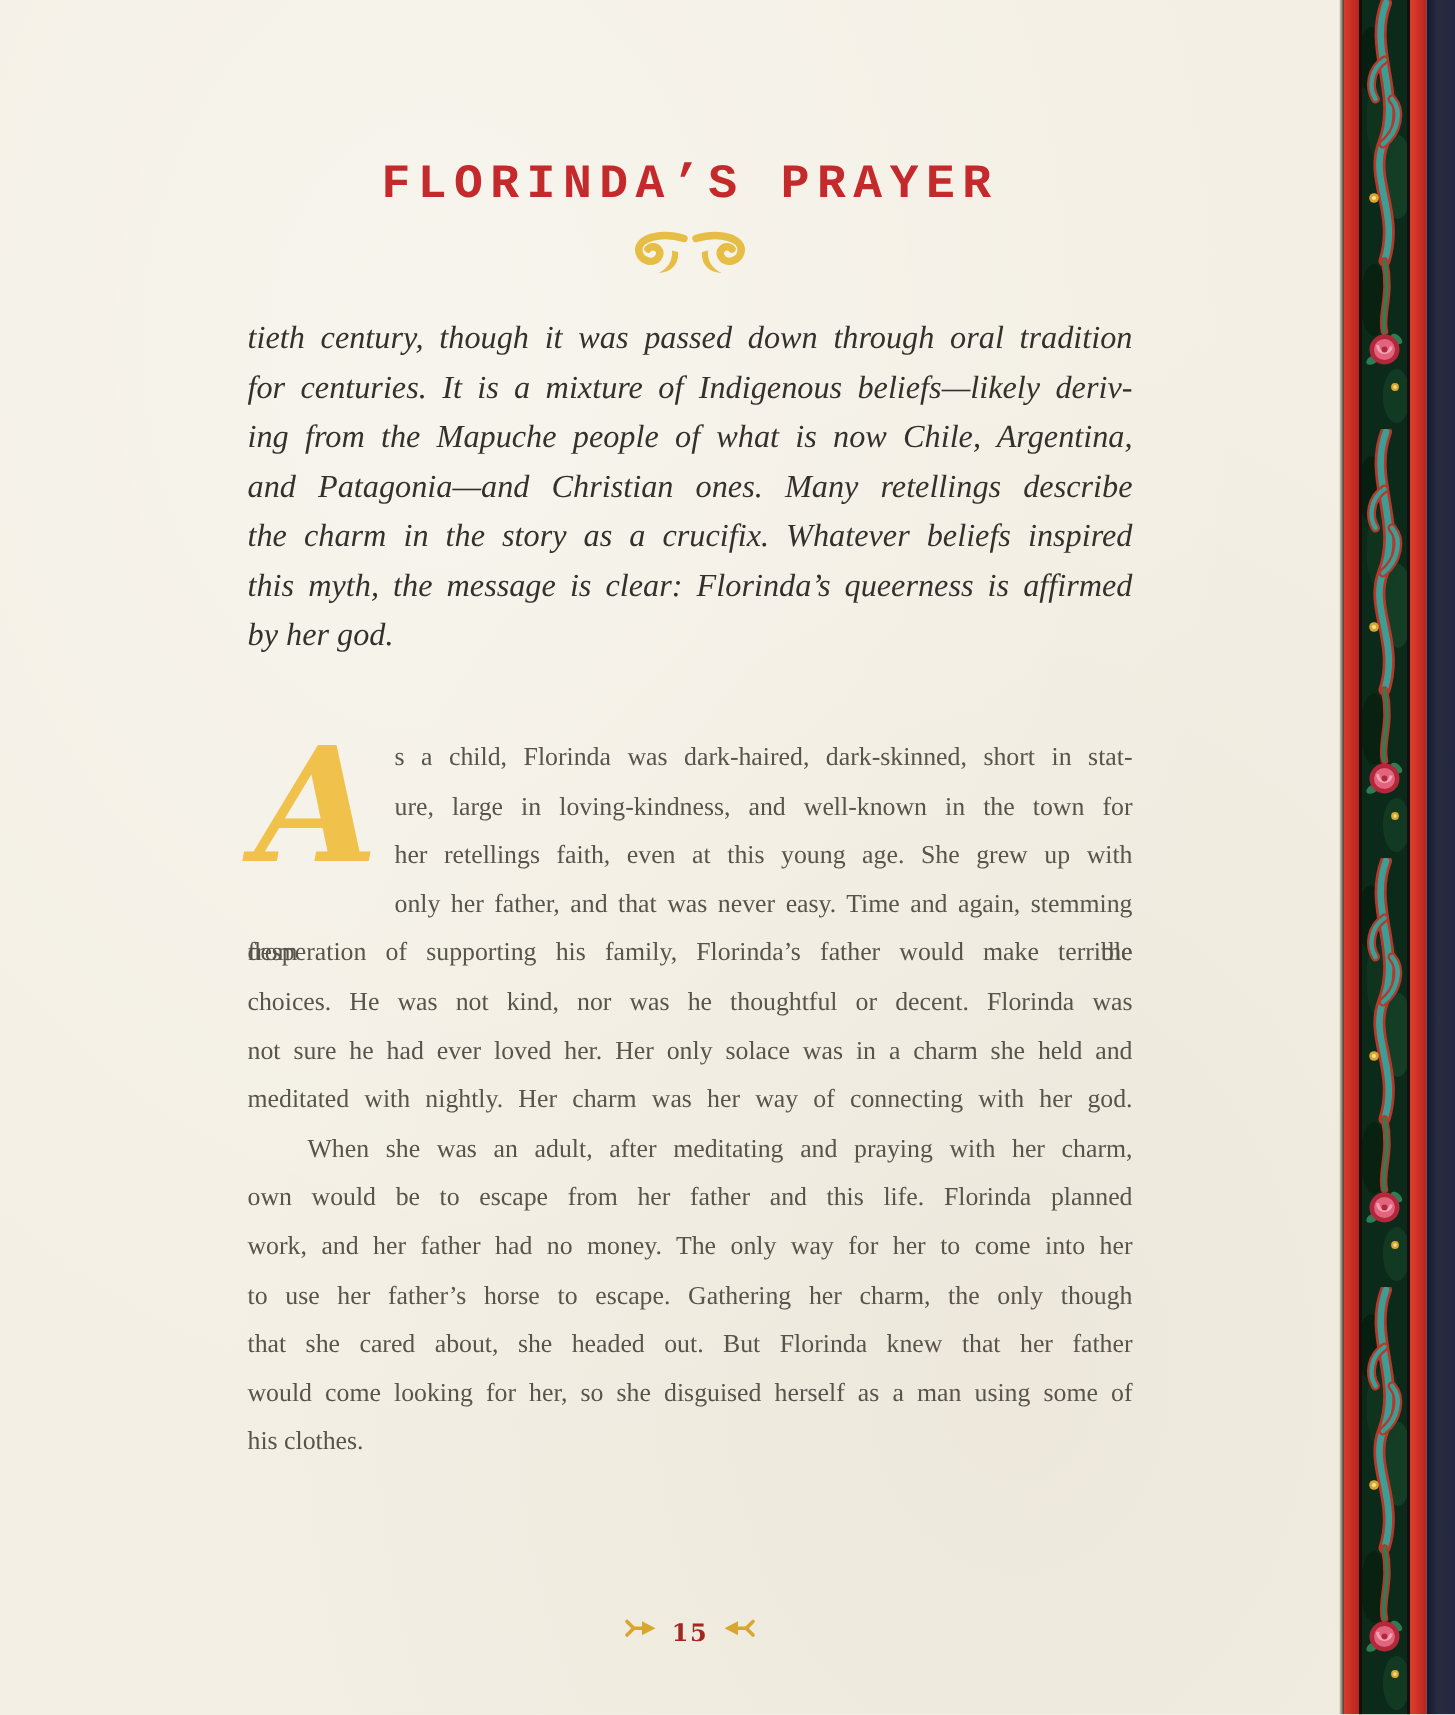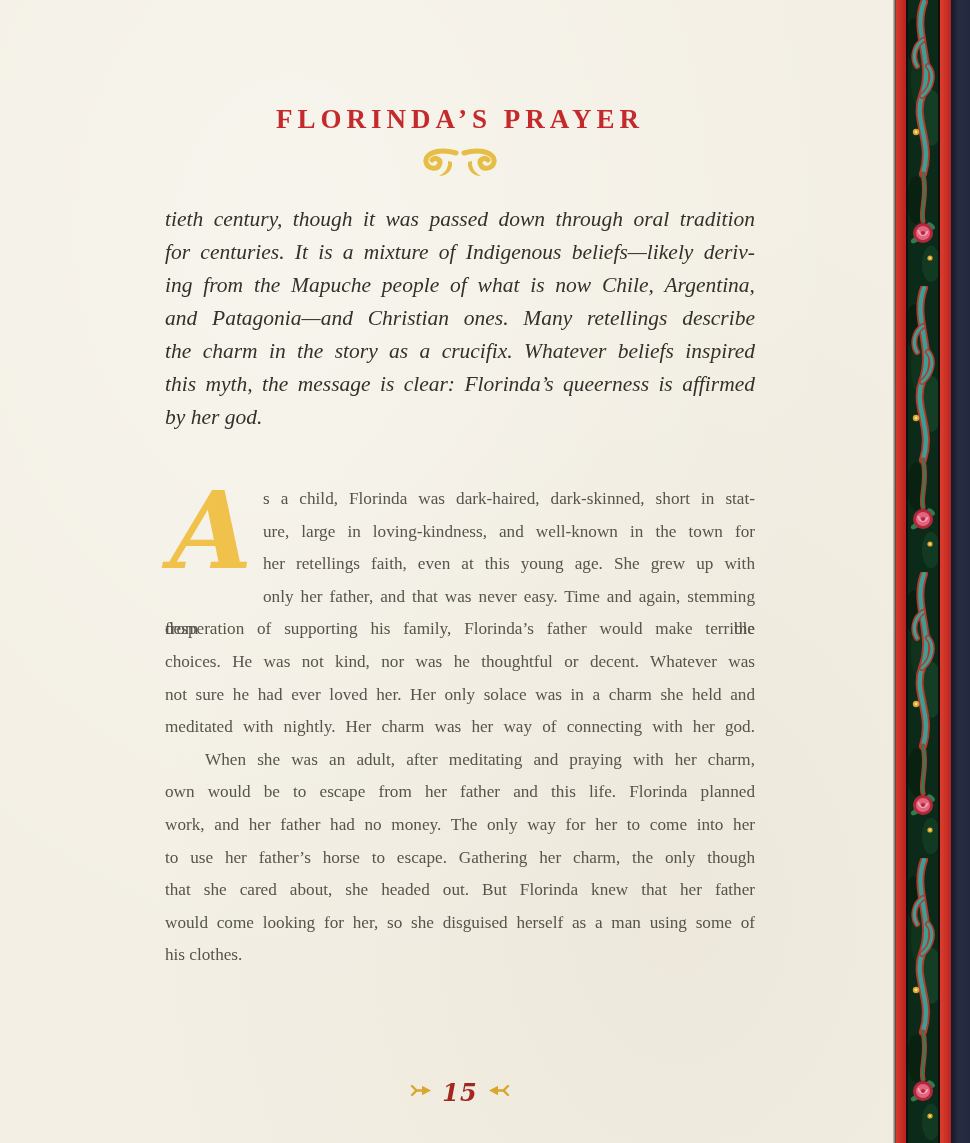--- a/index.html
+++ b/index.html
@@ -20,23 +20,23 @@
   }
   .content {
     position: absolute;
     left: 165px;
     top: 0;
     width: 590px;
   }
   .title {
     margin: 104px 0 0 0;
     text-align: center;
-    font-family: Liberation Serif, serif;
+    font-family: Liberation Mono, monospace;
     font-weight: 800;
-    font-size: 27px;
+    font-size: 32px;
     letter-spacing: 5px;
     color: #c42a2b;
   }
   .ornament {
     margin-top: 12px;
     height: 34px;
     text-align: center;
   }
   .intro {
     margin-top: 22px;
@@ -79,24 +79,23 @@
     top: 1078px;
     width: 590px;
     display: flex;
     justify-content: center;
     align-items: center;
     gap: 10px;
   }
   .folio-number {
     font-family: "DejaVu Serif", serif;
     font-weight: 700;
-    font-size: 24px;
+    font-size: 16px;
     letter-spacing: 1px;
     color: #a2271f;
-    font-style: italic;
   }
   
   .side-border {
     position: absolute;
     top: 0;
     right: 0;
     width: 77px;
     height: 1143px;
   }
   .sb-shadow {
@@ -158,21 +157,21 @@
     </section>
 
     <section class="story">
       <div>
         <span class="dropcap">A</span>
         <div class="bline j">s a child, Florinda was dark-haired, dark-skinned, short in stat-</div>
         <div class="bline j">ure, large in loving-kindness, and well-known in the town for</div>
         <div class="bline j">her retellings faith, even at this young age. She grew up with</div>
         <div class="bline j">only her father, and that was never easy. Time and again, stemming from the</div>
         <div class="bline j">desperation of supporting his family, Florinda’s father would make terrible</div>
-        <div class="bline j">choices. He was not kind, nor was he thoughtful or decent. Whatever was</div>
+        <div class="bline j">choices. He was not kind, nor was he thoughtful or decent. Florinda was</div>
         <div class="bline j">not sure he had ever loved her. Her only solace was in a charm she held and</div>
         <div class="bline j">meditated with nightly. Her charm was her way of connecting with her god.</div>
       </div>
       <div>
         <div class="bline j p2-first">When she was an adult, after meditating and praying with her charm,</div>
         <div class="bline j">own would be to escape from her father and this life. Florinda planned</div>
         <div class="bline j">work, and her father had no money. The only way for her to come into her</div>
         <div class="bline j">to use her father’s horse to escape. Gathering her charm, the only though</div>
         <div class="bline j">that she cared about, she headed out. But Florinda knew that her father</div>
         <div class="bline j">would come looking for her, so she disguised herself as a man using some of</div>

